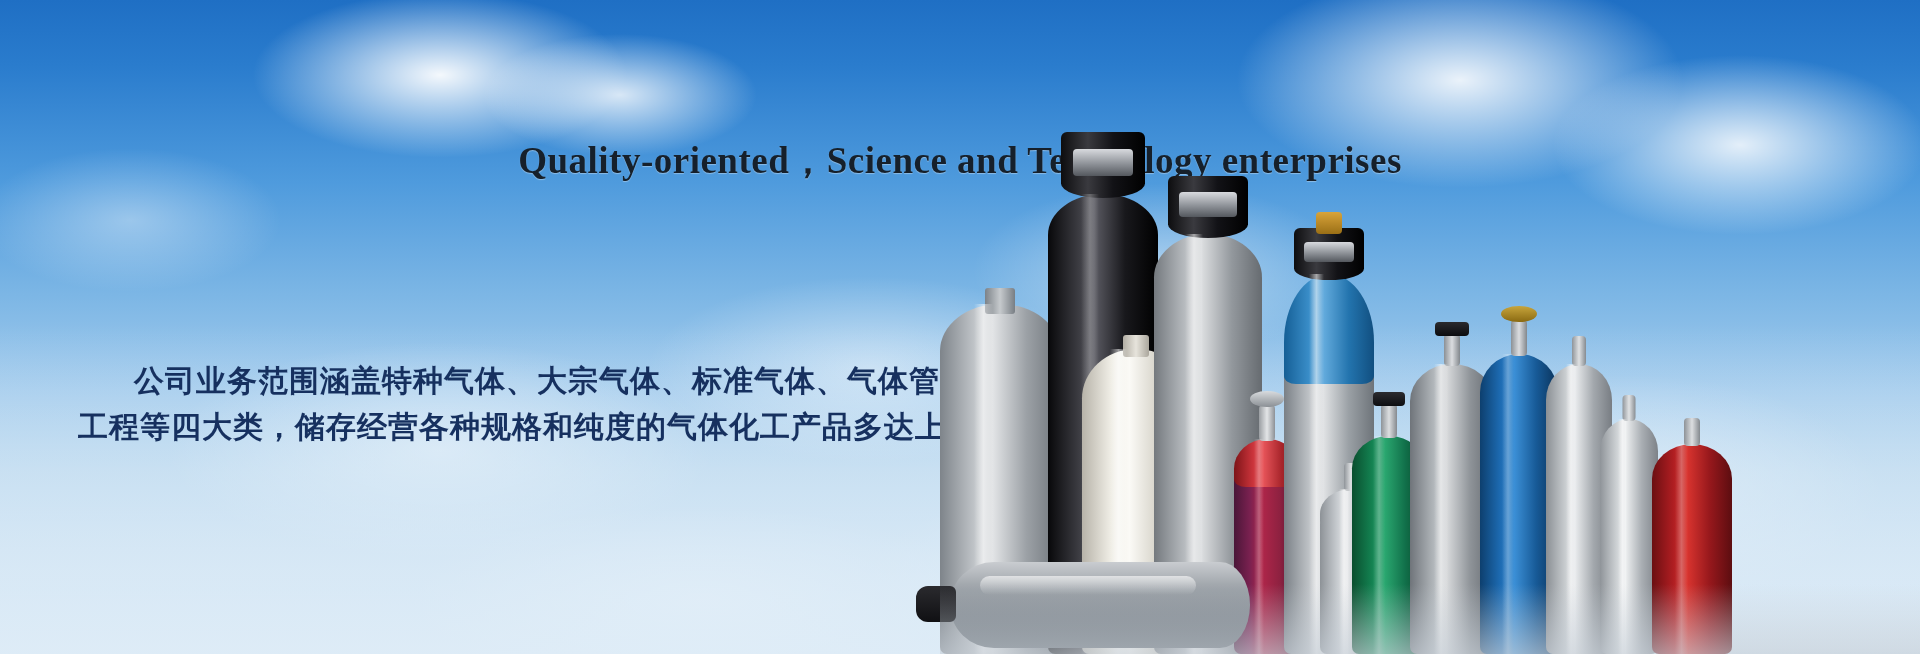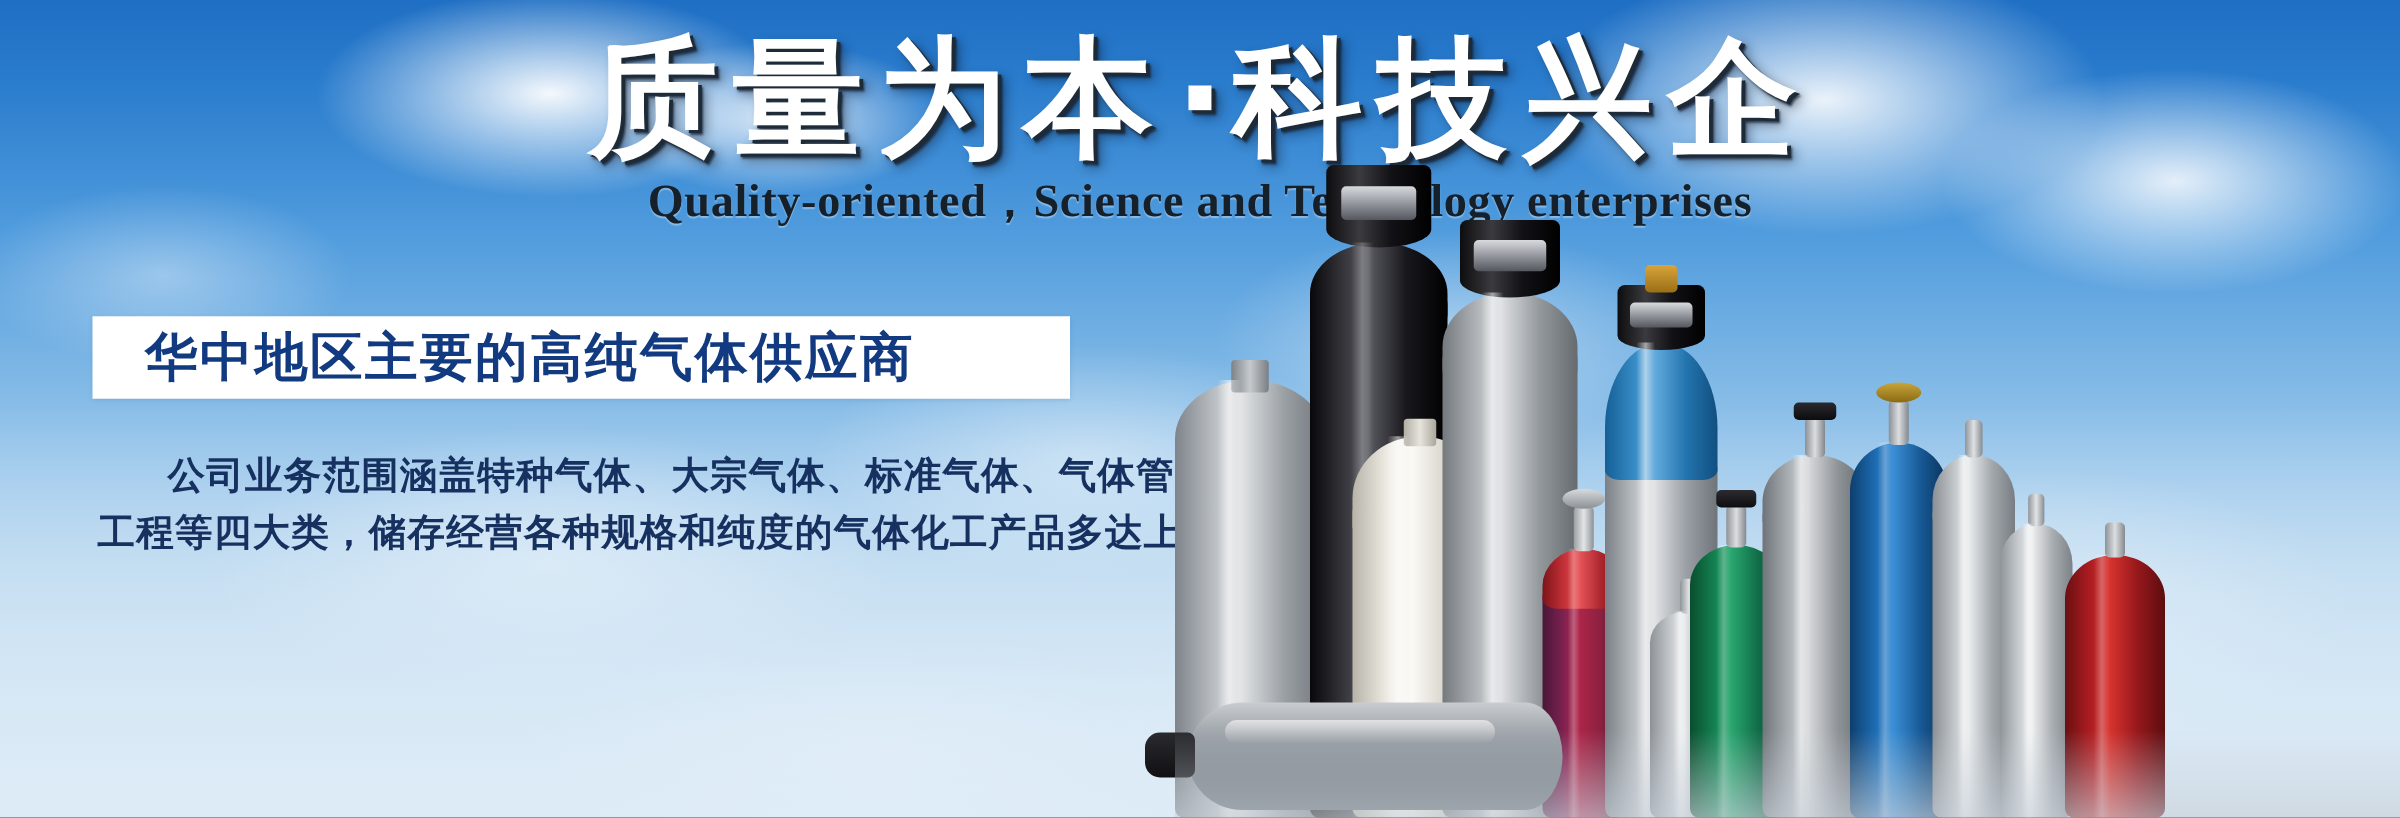--- a/index.html
+++ b/index.html
@@ -205,29 +205,23 @@
   <div class="cloud c4"></div>
   <div class="cloud c5"></div>
   <div class="cloud c6"></div>
   <div class="cloud c7"></div>
   <div class="cloud c8"></div>
   <div class="cloud c9"></div>
   <div class="cloud c10"></div>
   <div class="cloud c11"></div>
   <div class="haze"></div>
 
-  <div class="headline">
-    <span>质量为本</span><span class="dot">·</span><span>科技兴企</span>
-  </div>
 
   <div class="subhead">Quality-oriented，Science and Technology enterprises</div>
 
-  <div class="callout">
-    <span class="callout-text">华中地区主要的高纯气体供应商</span>
-  </div>
 
   <div class="paragraph">
     <span class="ln indent">公司业务范围涵盖特种气体、大宗气体、标准气体、气体管道</span>
     <span class="ln">工程等四大类，储存经营各种规格和纯度的气体化工产品多达上百</span>
   </div>
 
   <div id="cylinders">
 
     <div class="cyl" id="cyl-grey-tall-left">
       <div class="body" style="top:48px;background:linear-gradient(90deg,#7e848a,#c3c7cb 30%,#e2e4e6 44%,#9ca1a6 72%,#6e747a);"></div>

